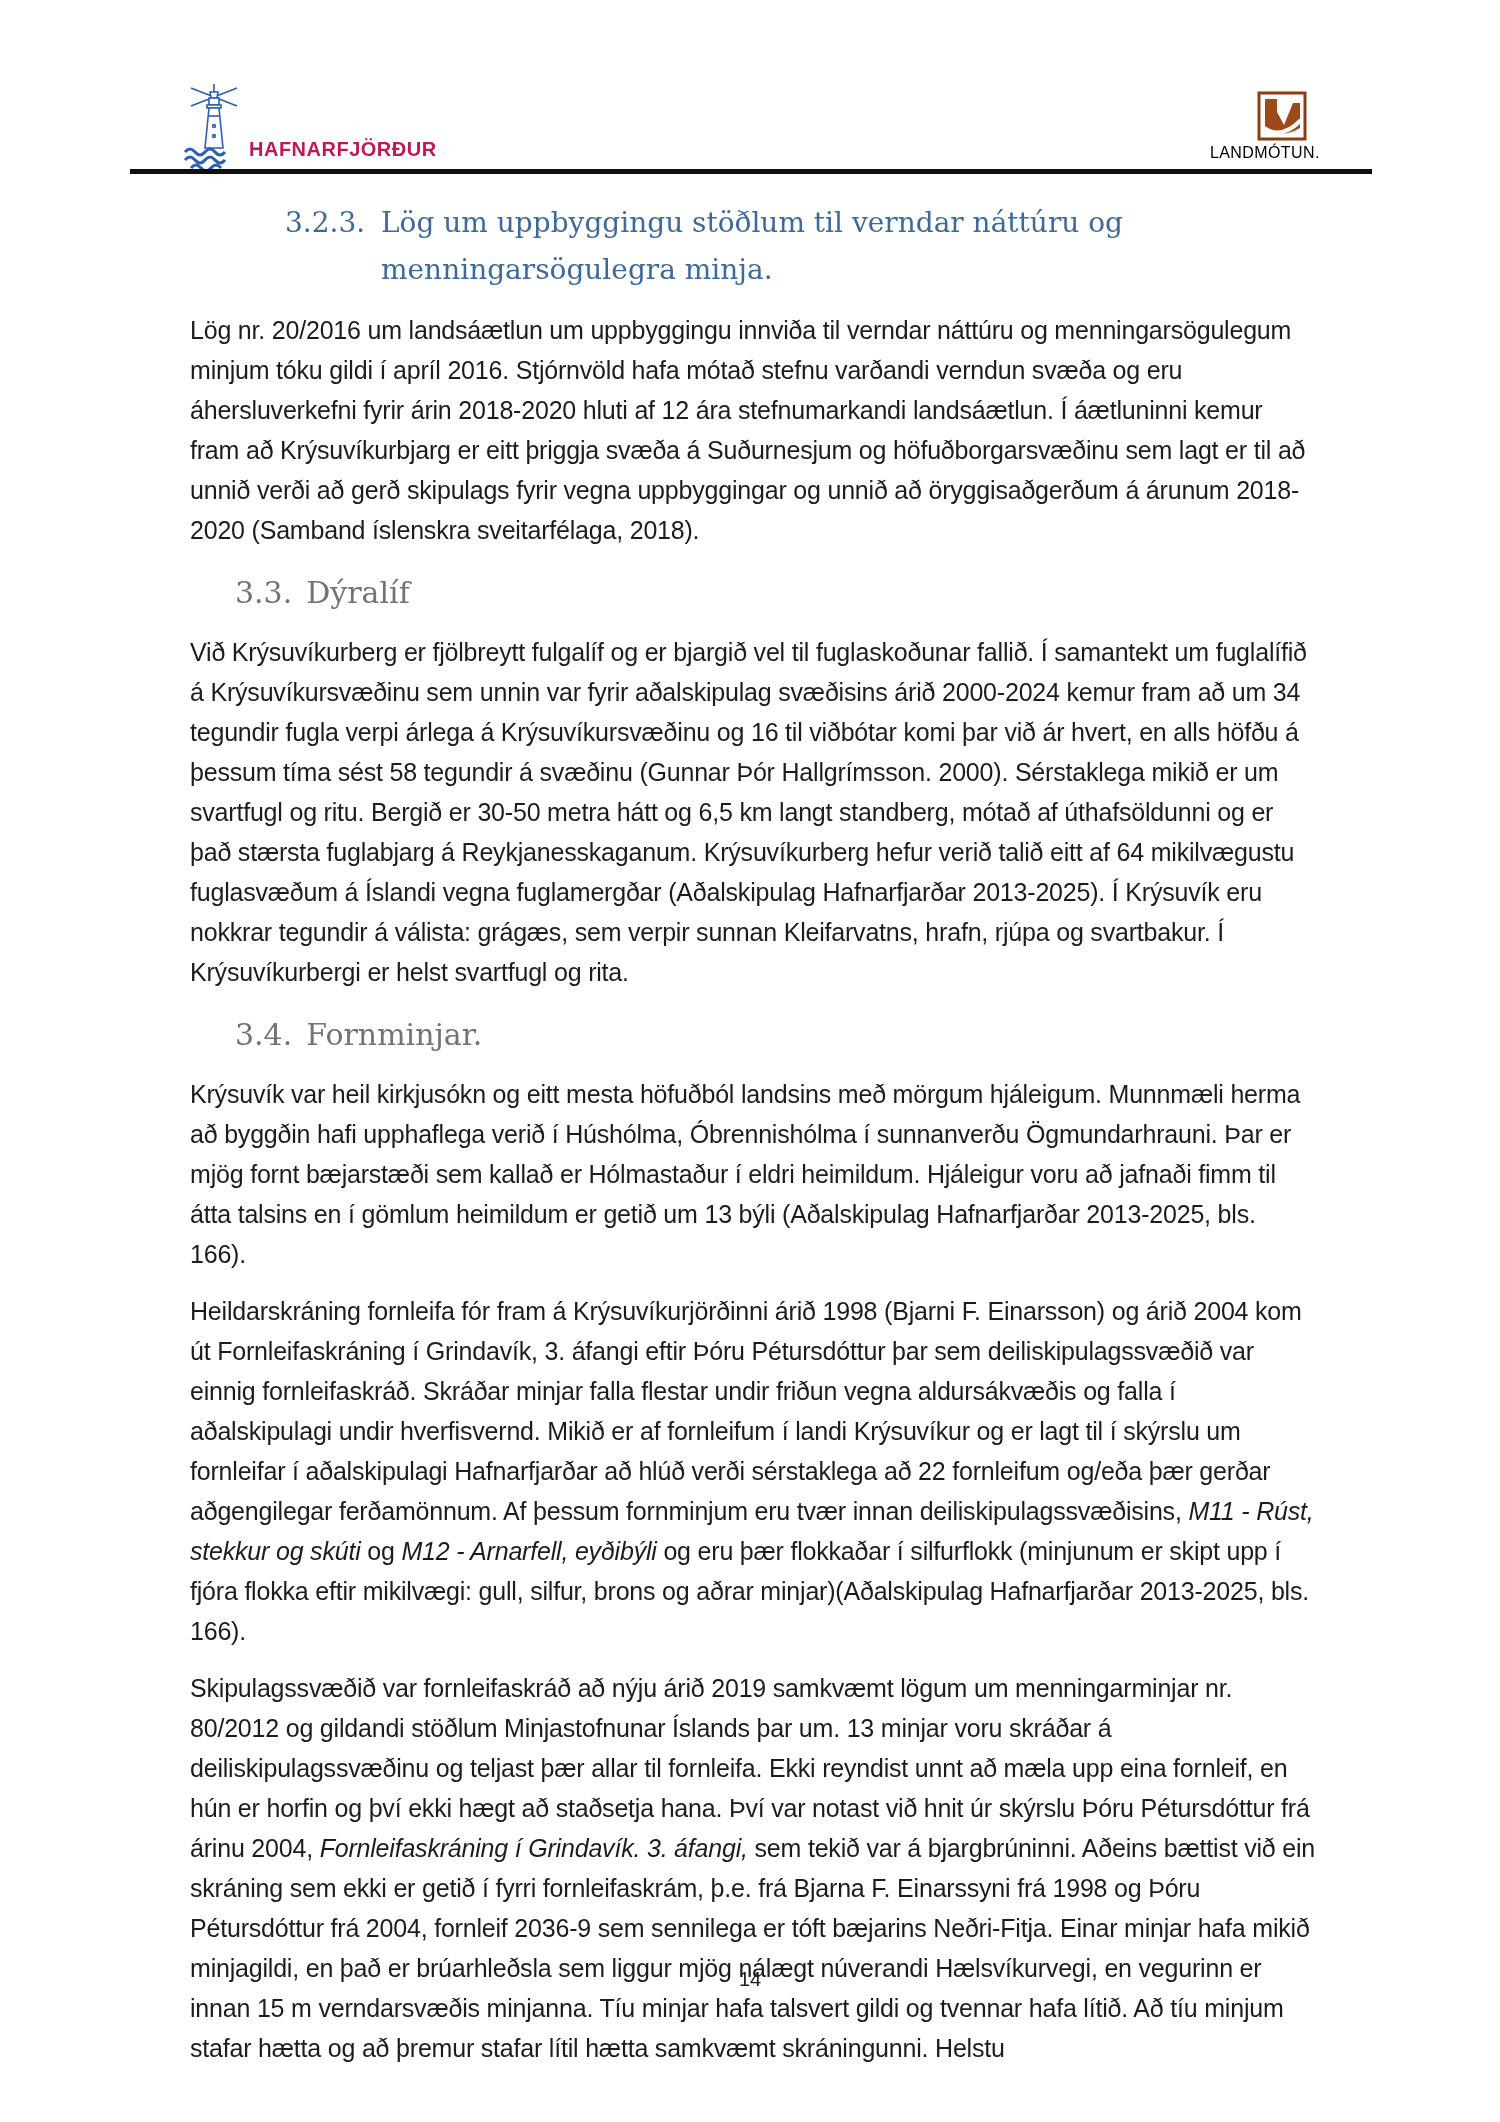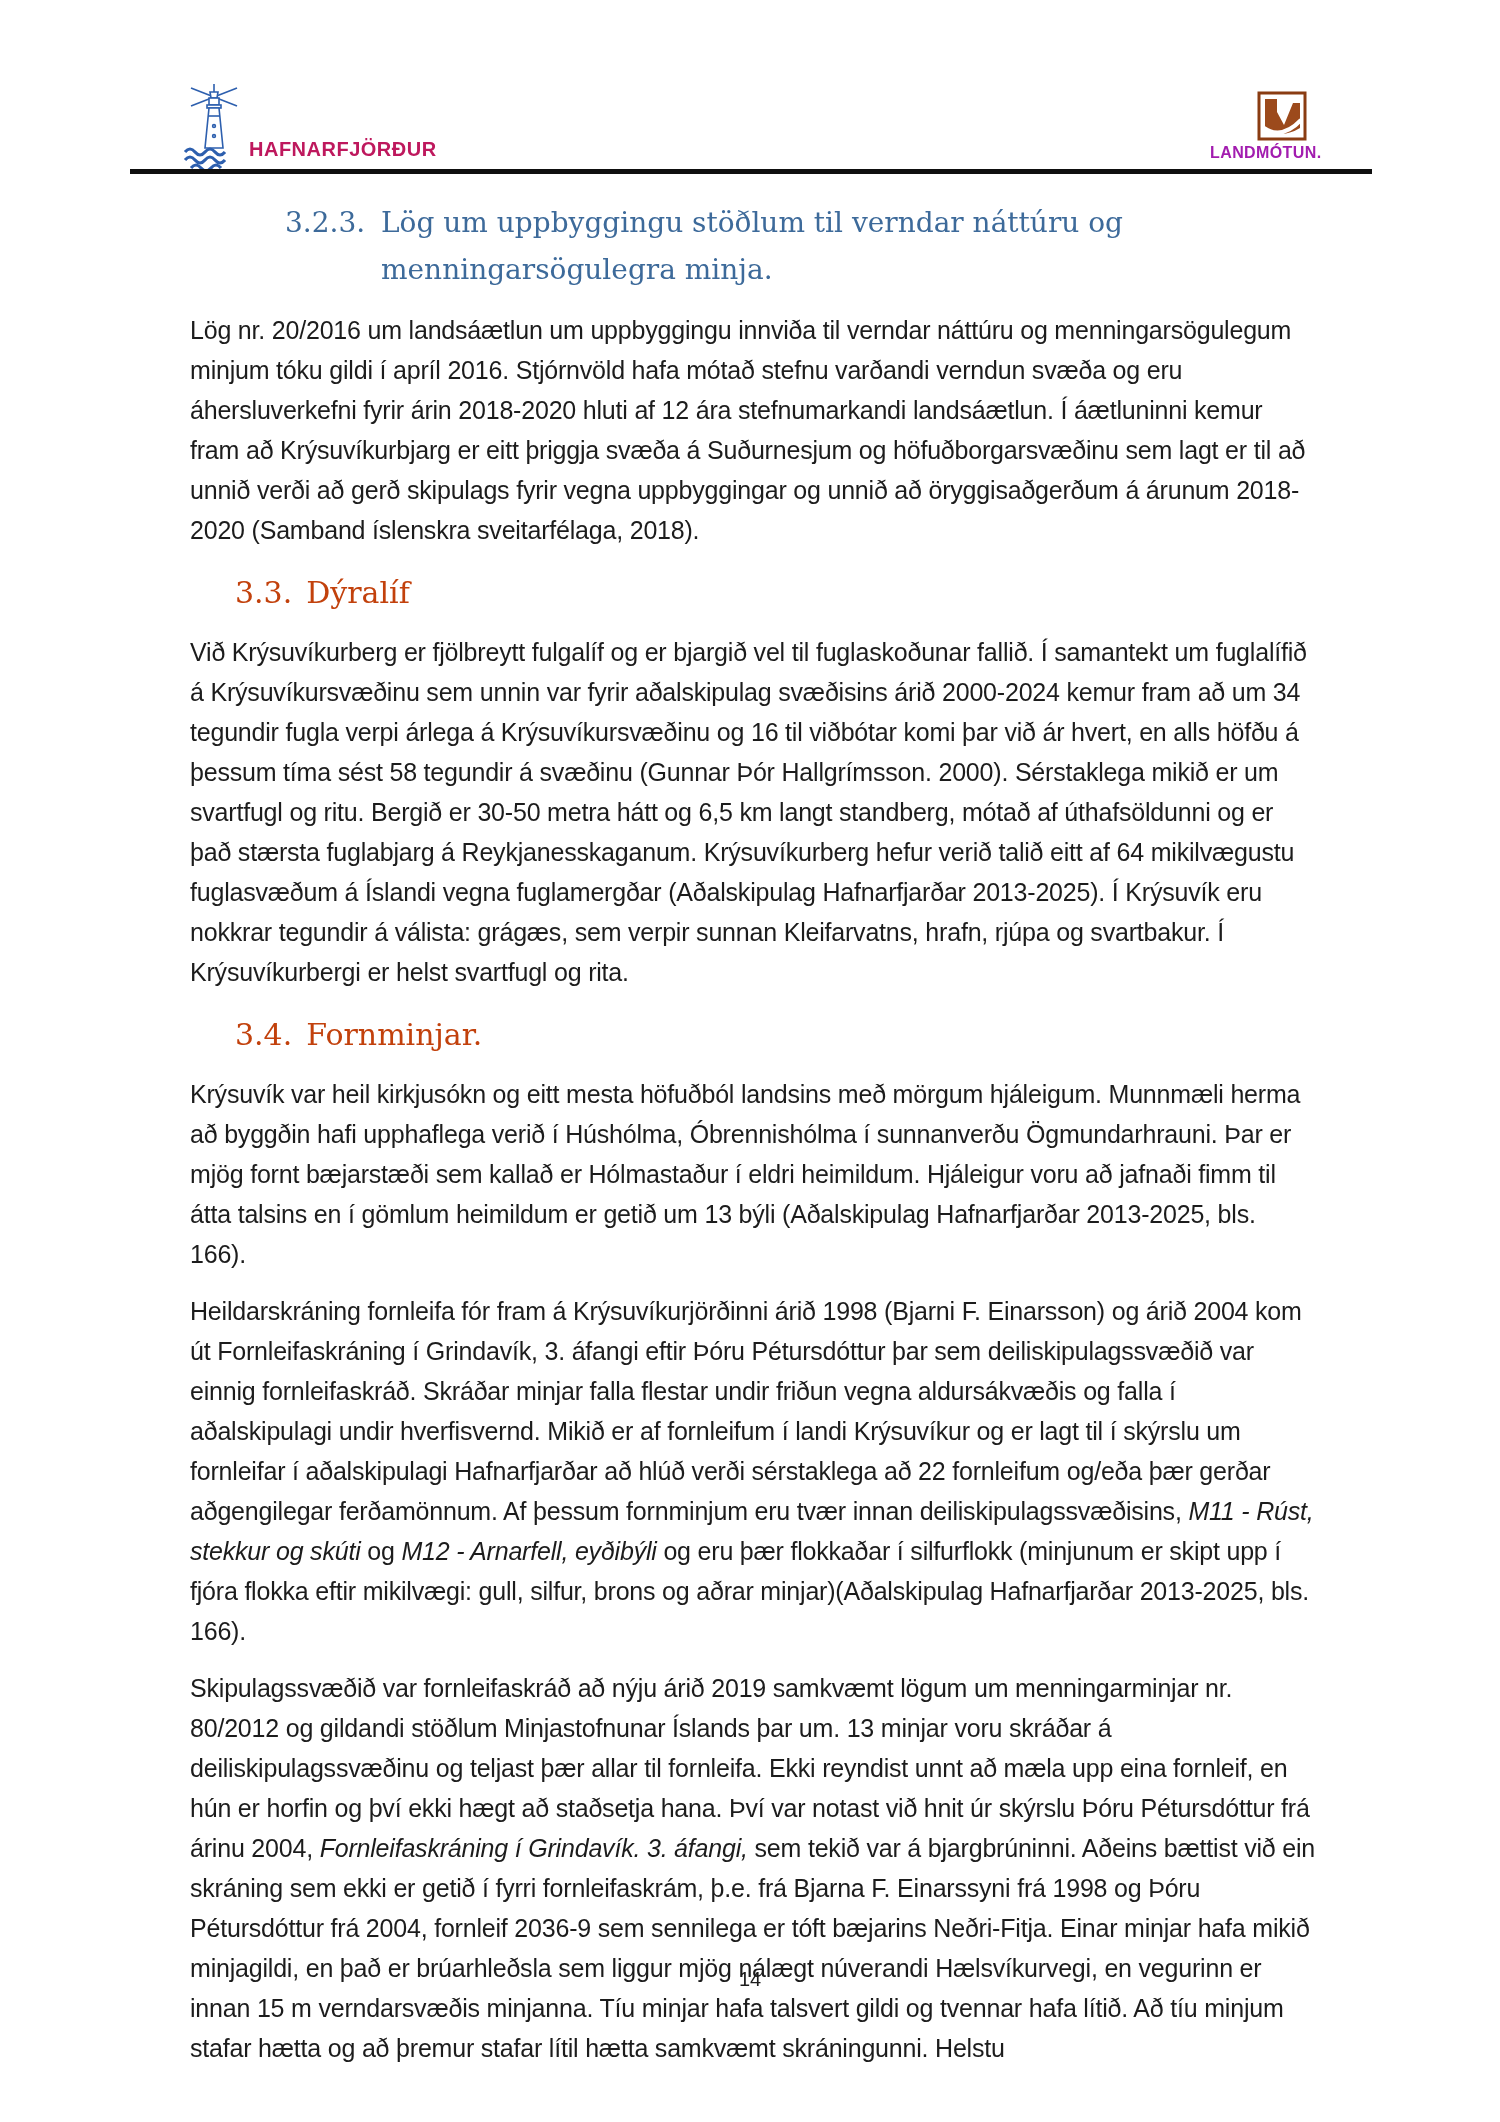--- a/index.html
+++ b/index.html
@@ -15,39 +15,39 @@
   .lighthouse { position:absolute; left:0; top:0; }
   .muni-label {
     position:absolute; left:66px; top:54px;
     font-size:20px; font-weight:bold; color:#be185d; letter-spacing:0.5px;
     white-space:nowrap;
   }
   .logo-right { position:absolute; left:1210px; top:90px; width:130px; height:80px; }
   .lm-mark { position:absolute; left:46px; top:0; }
   .lm-label {
     position:absolute; left:0; top:54px; width:130px;
-    font-size:16px; font-weight:bold; color:#a21caf; letter-spacing:0.4px;
+    font-size:16px; font-weight:normal; color:#000000; letter-spacing:0.4px;
     white-space:nowrap;
   }
   .header-rule {
     position:absolute; left:130px; top:169px; width:1242px; height:5px;
     background:#0f0f0f;
   }
 
   
   .content { position:absolute; left:173px; top:169px; width:1162px; }
   .h-main {
     display:flex; font-family:"DejaVu Serif", serif; color:#3d6a9a;
     font-size:28px; line-height:47px; font-weight:normal;
     margin:30px 0 9px 112px;
   }
   .h-main .h-num { flex:0 0 96px; }
   .h-main .h-text { flex:1; }
   .h-sub {
-    display:flex; gap:14px; font-family:"DejaVu Serif", serif; color:#c2410c;
+    display:flex; gap:14px; font-family:"DejaVu Serif", serif; color:#737373;
     font-size:30px; line-height:44px; font-weight:normal;
     margin:21px 0 10px 62px;
   }
   p.body {
     margin:17px; font-size:25px; line-height:40px; letter-spacing:-0.2px;
     color:#1c1c1c; text-align:left;
   }
   p.body em { font-style:italic; }
 
   

